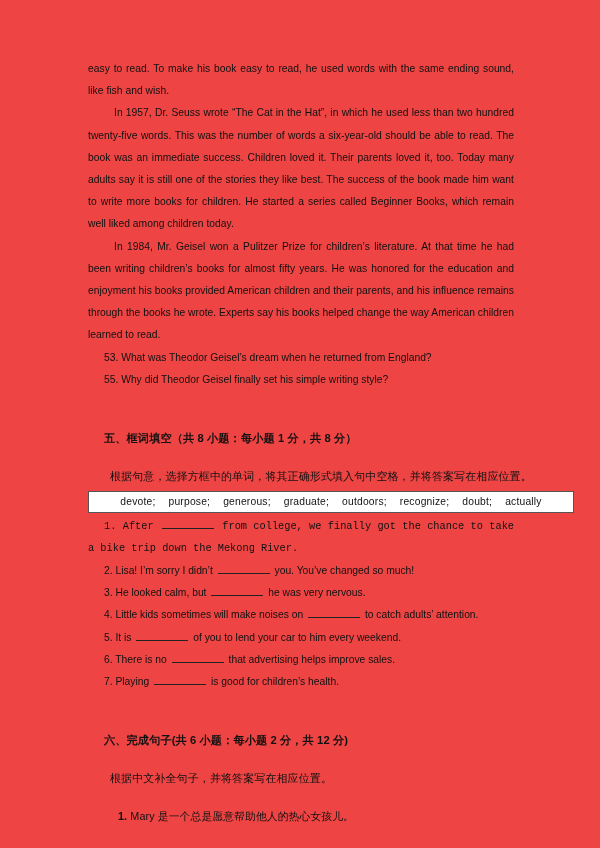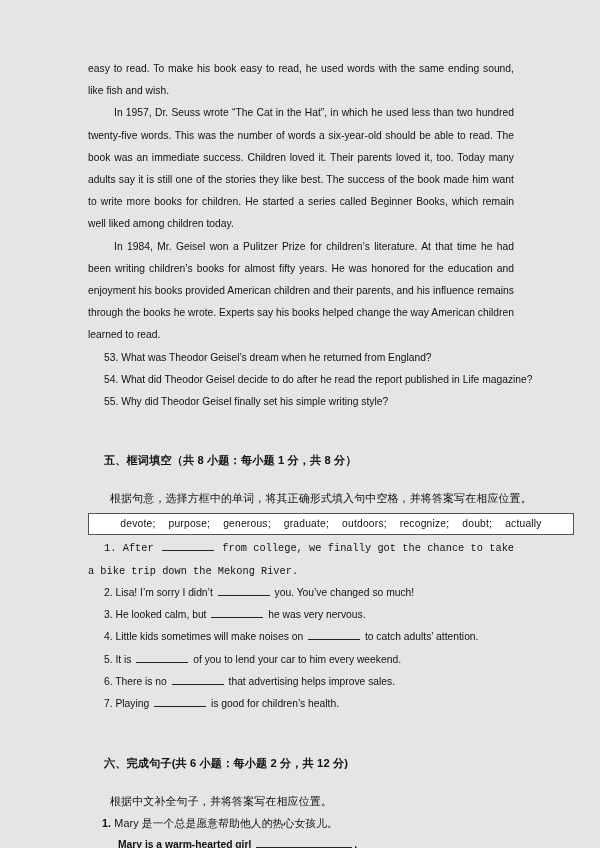--- a/index.html
+++ b/index.html
@@ -11,21 +11,21 @@
     width: 600px;
     height: 848px;
     overflow: hidden;
     font-family: "Liberation Sans", sans-serif;
     color: #111111;
   }
   .page {
     position: relative;
     width: 600px;
     height: 848px;
-    background: #e5e5e5;
+    background: #ef4444;
     box-sizing: border-box;
     padding: 58px 85px 0 88px;
   }
   .content {
     width: 426px;
   }
 
   
   .para {
     font-size: 10.3px;
@@ -116,21 +116,21 @@
     height: 9px;
     margin: 0 2px;
   }
   .blank.b-std { width: 52px; }
   .blank.b-long { width: 96px; }
 
   
   .cn-item {
     font-size: 10.8px;
     line-height: 22.4px;
-    margin: 0;
+    margin: 16px;
     padding-left: 14px;
     white-space: nowrap;
     letter-spacing: 0.1px;
   }
   .cn-item .num { font-weight: bold; }
   .en-item {
     font-size: 10.3px;
     line-height: 22.4px;
     margin: 0;
     padding-left: 30px;
@@ -146,21 +146,20 @@
   <div class="content">
 
     <div>
       <p class="para cont">easy to read. To make his book easy to read, he used words with the same ending sound, like fish and wish.</p>
       <p class="para indent">In 1957, Dr. Seuss wrote “The Cat in the Hat”, in which he used less than two hundred twenty-five words. This was the number of words a six-year-old should be able to read. The book was an immediate success. Children loved it. Their parents loved it, too. Today many adults say it is still one of the stories they like best. The success of the book made him want to write more books for children. He started a series called Beginner Books, which remain well liked among children today.</p>
       <p class="para indent">In 1984, Mr. Geisel won a Pulitzer Prize for children’s literature. At that time he had been writing children’s books for almost fifty years. He was honored for the education and enjoyment his books provided American children and their parents, and his influence remains through the books he wrote.   Experts say his books helped change the way American children learned to read.</p>
     </div>
 
     <div>
       <p class="qline">53. What was Theodor Geisel’s dream when he returned from England?</p>
-      <p class="qline">54. What did Theodor Geisel decide to do after he read the report published in Life magazine?</p>
       <p class="qline">55. Why did Theodor Geisel finally set his simple writing style?</p>
     </div>
 
     <div class="gap-before-sec"></div>
 
     <div>
       <p class="sec-head">五、框词填空（共 8 小题：每小题 1 分，共 8 分）</p>
       <p class="sec-instr">根据句意，选择方框中的单词，将其正确形式填入句中空格，并将答案写在相应位置。</p>
 
       <div class="wordbox">

